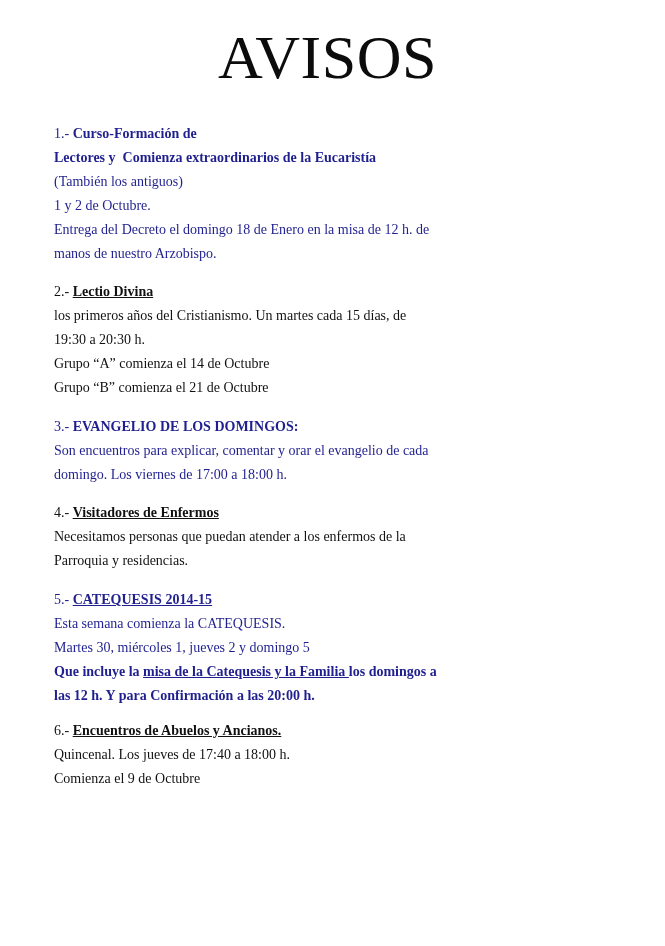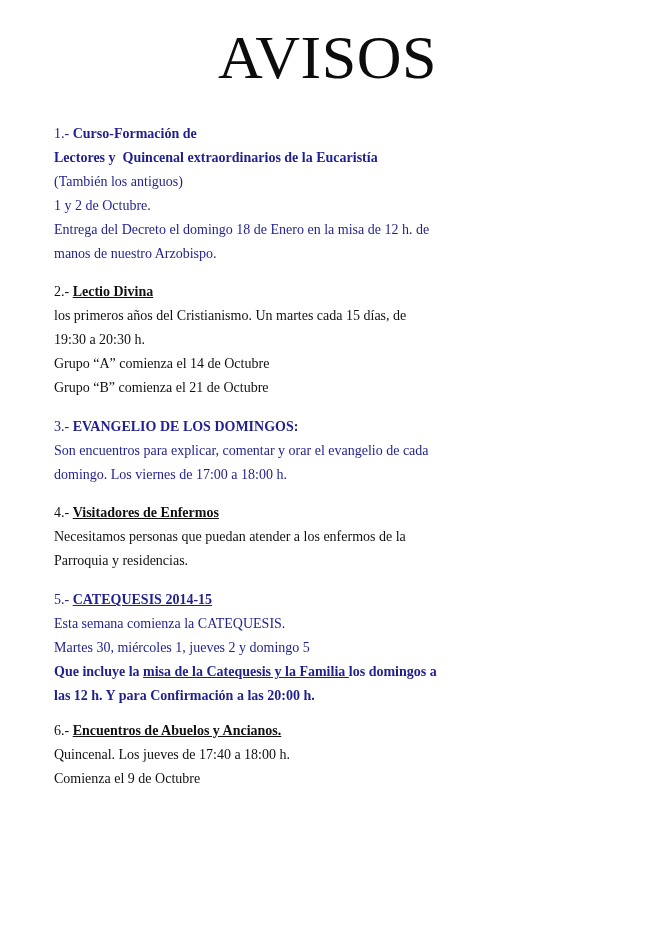--- a/index.html
+++ b/index.html
@@ -56,21 +56,21 @@
 <body>
 
 <div class="page">
 
   <h1 class="doc-title">AVISOS</h1>
 
   <div class="body-col">
 
     <div class="section blue">
       <div class="line"><span>1.-</span> <span class="b">Curso-Formación de</span></div>
-      <div class="line b">Lectores y  Quincenal extraordinarios de la Eucaristía</div>
+      <div class="line b">Lectores y  Comienza extraordinarios de la Eucaristía</div>
       <div class="line">(También los antiguos)</div>
       <div class="line">1 y 2 de Octubre.</div>
       <div class="line">Entrega del Decreto el domingo 18 de Enero en la misa de 12 h. de</div>
       <div class="line">manos de nuestro Arzobispo.</div>
     </div>
 
     <div class="gap-m"></div>
 
     <div class="section black">
       <div class="line"><span>2.-</span> <span class="bu">Lectio Divina</span></div>

